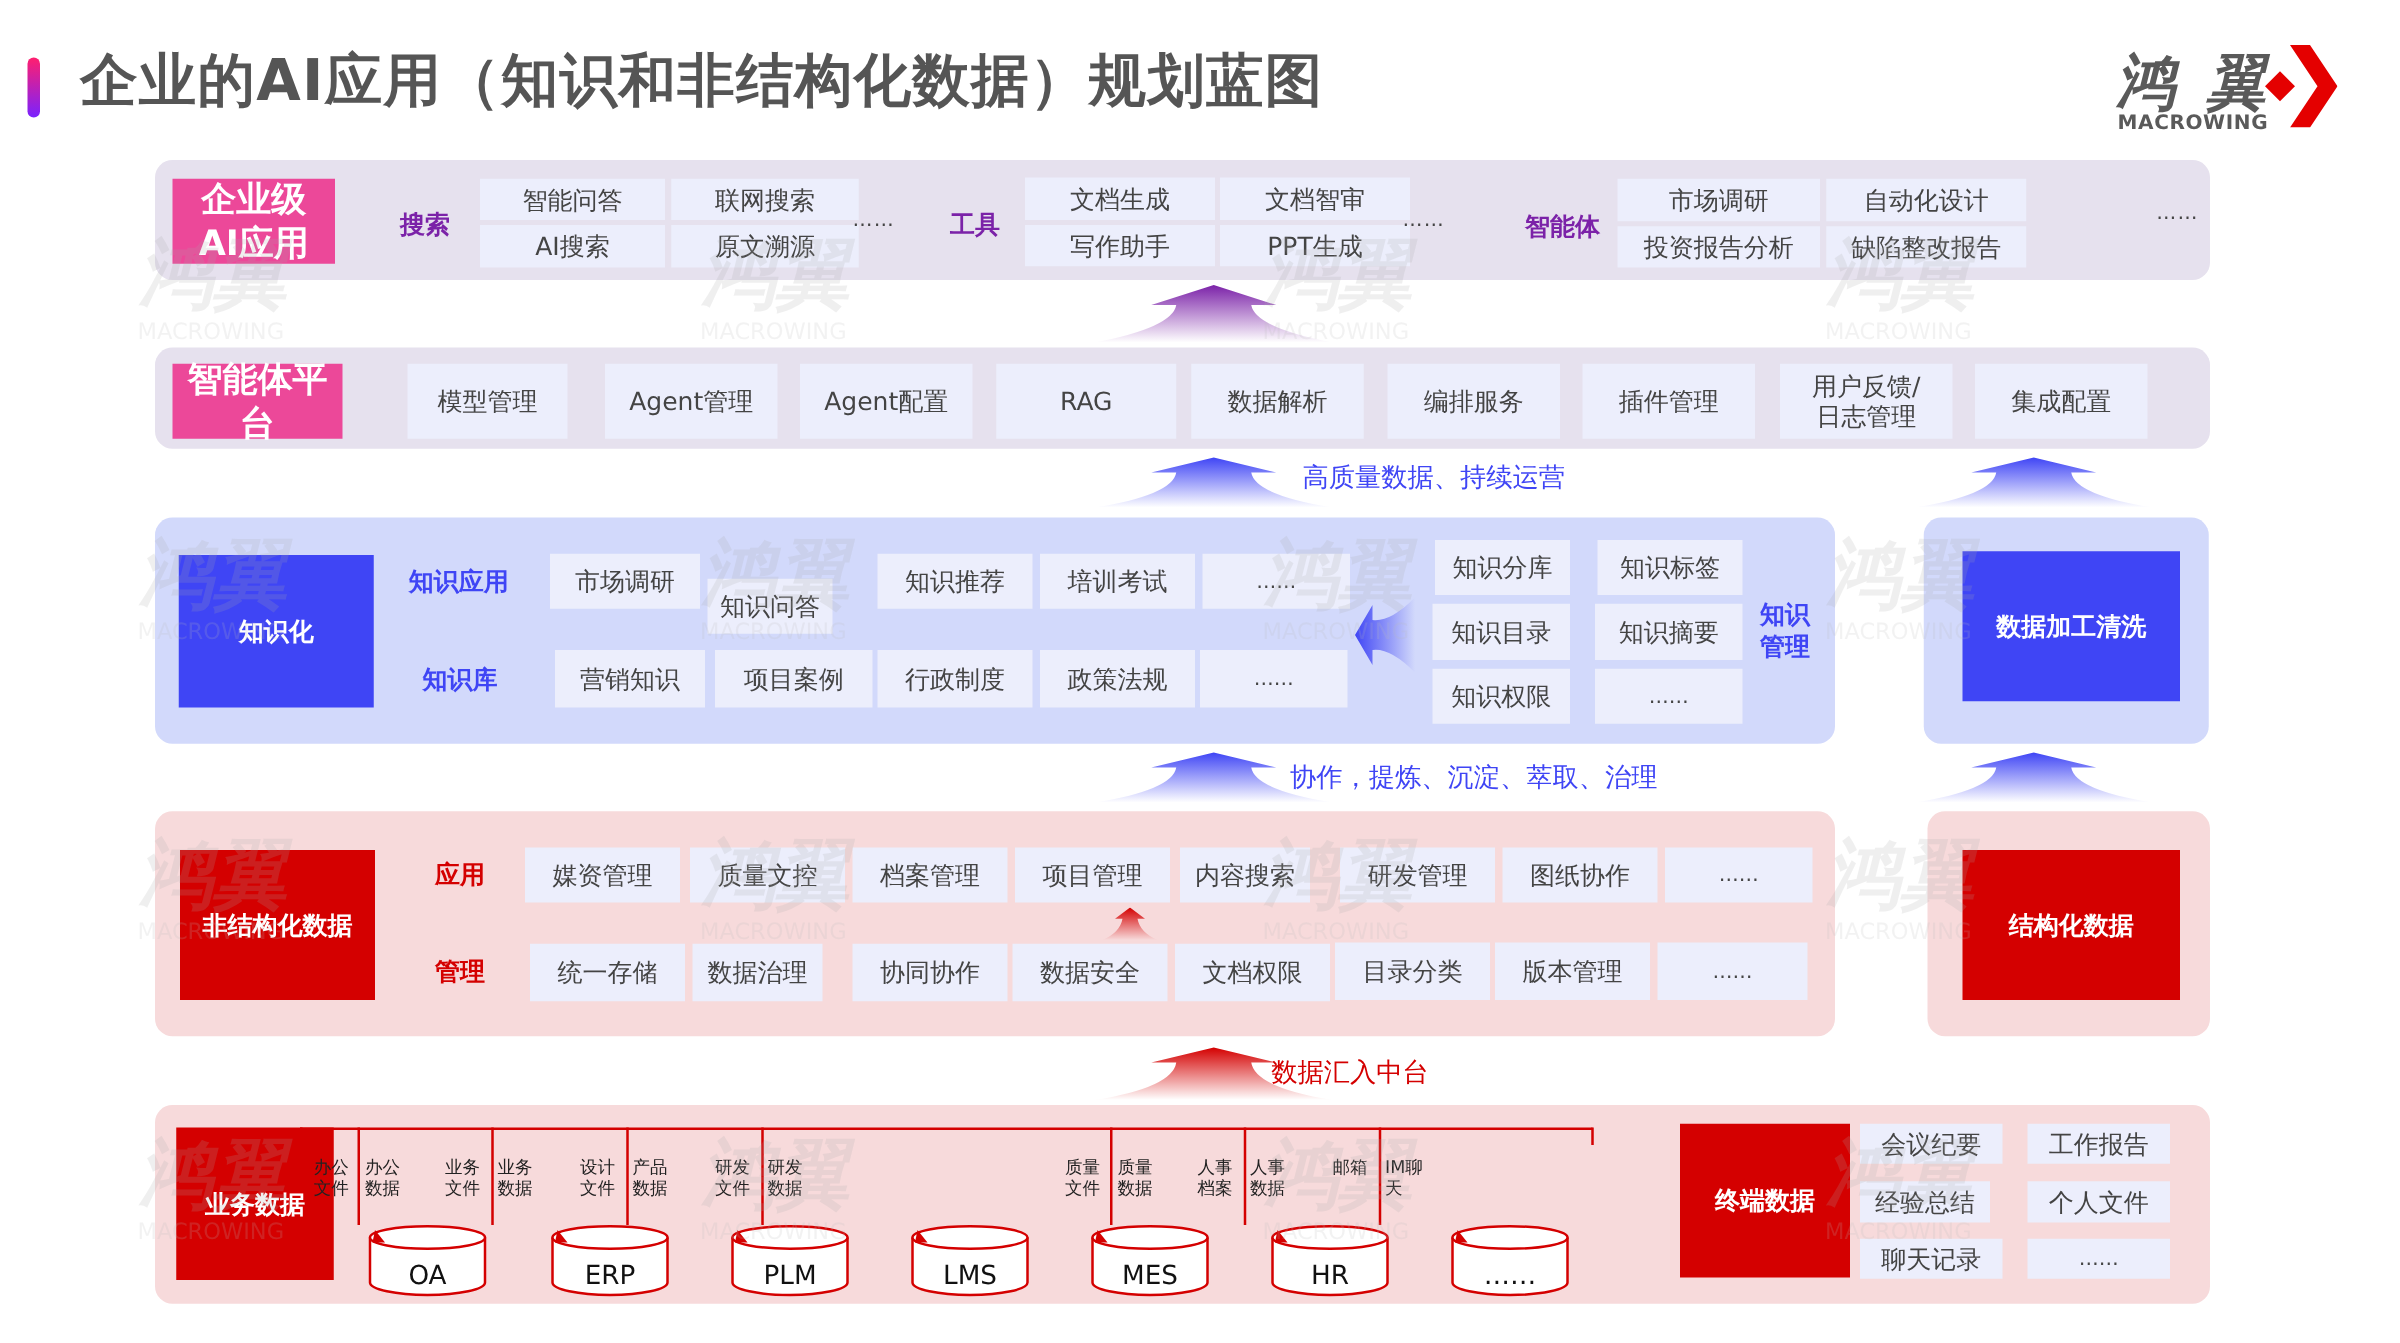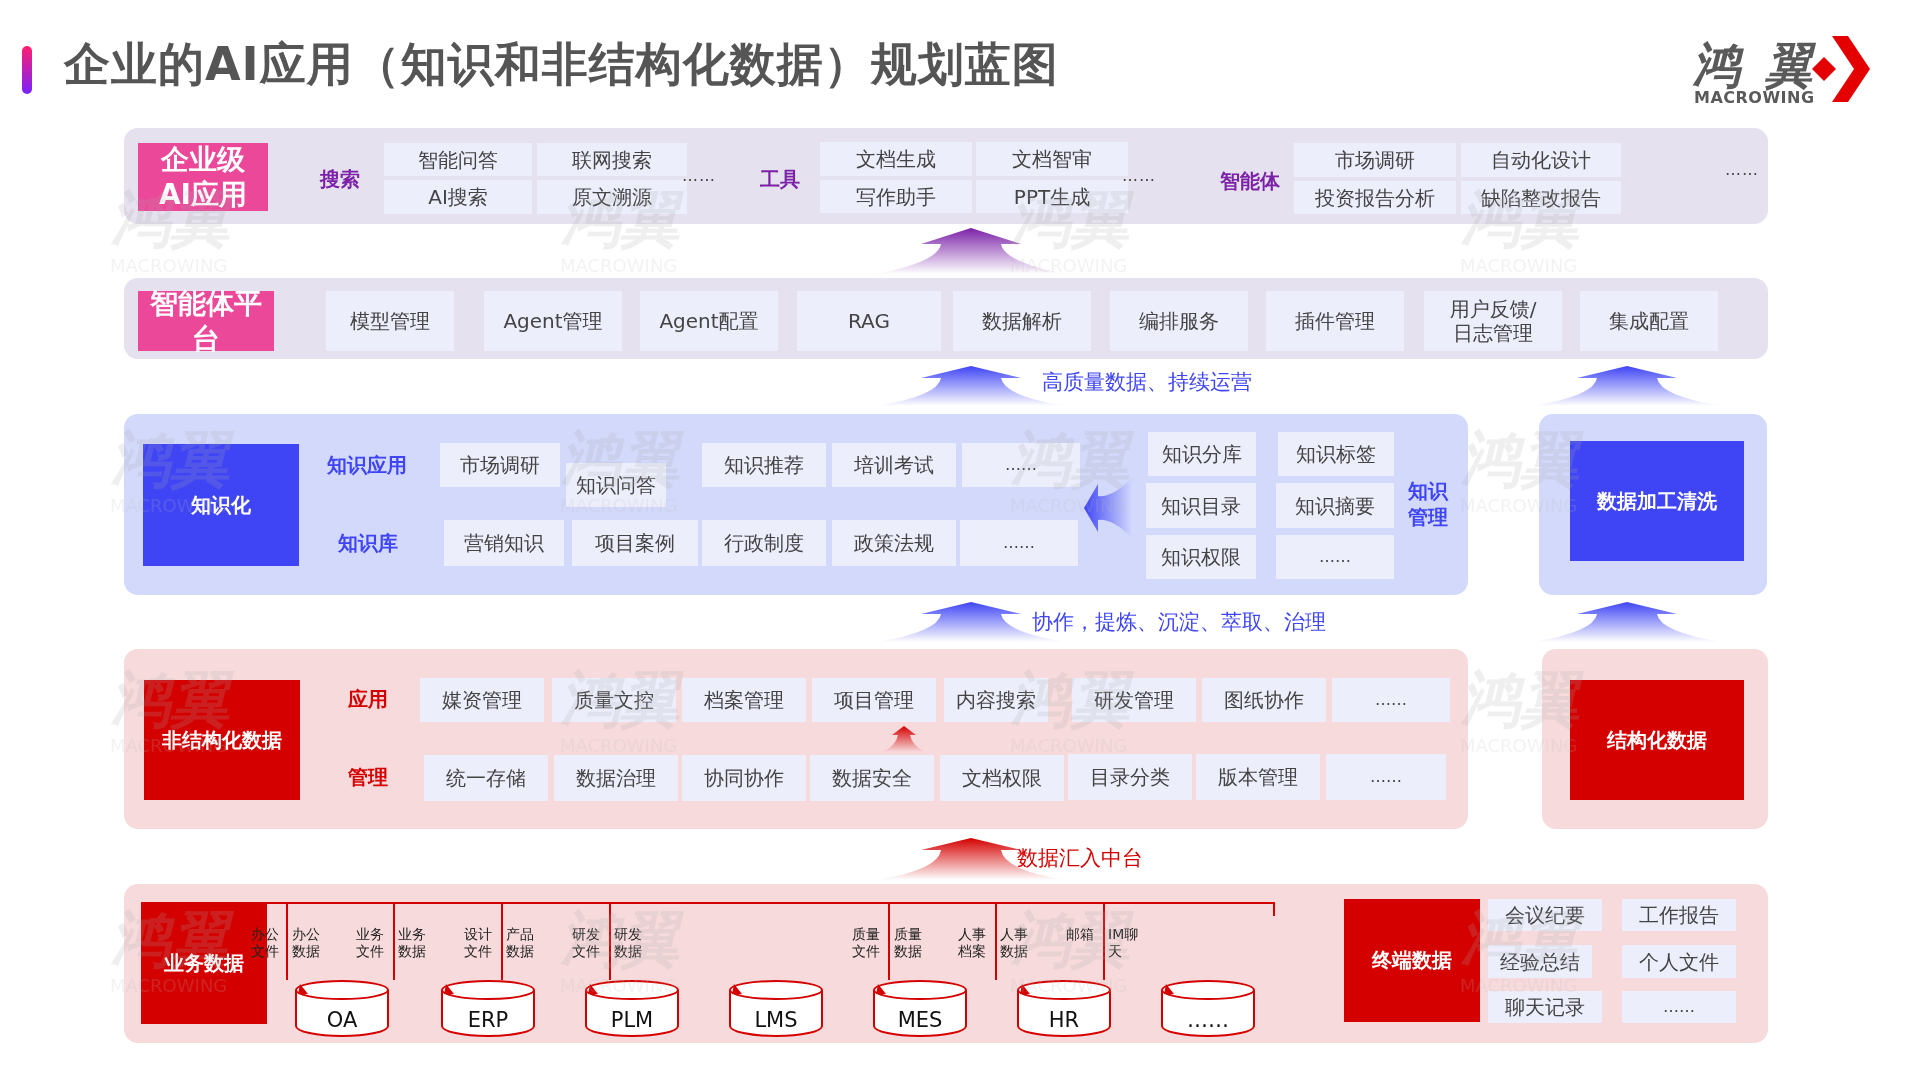--- a/index.html
+++ b/index.html
@@ -166,21 +166,21 @@
       <linearGradient id="gr2" x1="0" y1="0" x2="0" y2="1">
         <stop offset="0" stop-color="#d40000"></stop>
         <stop offset="1" stop-color="#d40000" stop-opacity="0"></stop>
       </linearGradient>
     </defs>
   <path d="M22,0 L34,9 L28,9 Q30,20 44,26 L0,26 Q14,20 16,9 L10,9 Z" fill="url(#gr2)"></path>
 </svg>
 
 <div class="lbl red" style="left:348px;top:764px">管理</div>
 <div class="cell" style="left:424px;top:755px;width:124px;height:46px">统一存储</div>
-<div class="cell" style="left:554px;top:755px;width:124px;height:46px">数据治理</div>
+<div class="cell" style="left:554px;top:755px;width:104px;height:46px">数据治理</div>
 <div class="cell" style="left:682px;top:755px;width:124px;height:46px">协同协作</div>
 <div class="cell" style="left:810px;top:755px;width:124px;height:46px">数据安全</div>
 <div class="cell" style="left:940px;top:755px;width:124px;height:46px">文档权限</div>
 <div class="cell" style="left:1068px;top:754px;width:124px;height:46px">目录分类</div>
 <div class="cell" style="left:1196px;top:754px;width:124px;height:46px">版本管理</div>
 <div class="cell" style="left:1326px;top:754px;width:120px;height:46px;font-size:16px">……</div>
 
 <div class="panel p-red" style="left:1542px;top:649px;width:226px;height:180px"></div>
 <div class="badge b-red" style="left:1570px;top:680px;width:174px;height:120px">结构化数据</div>
 

